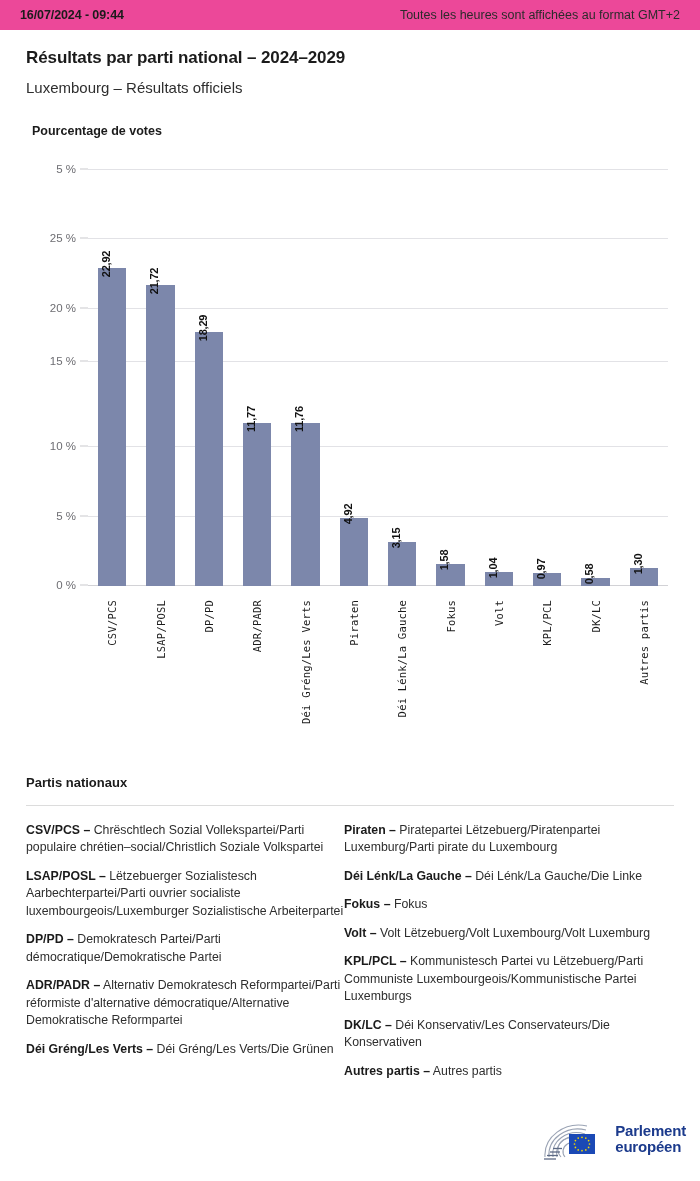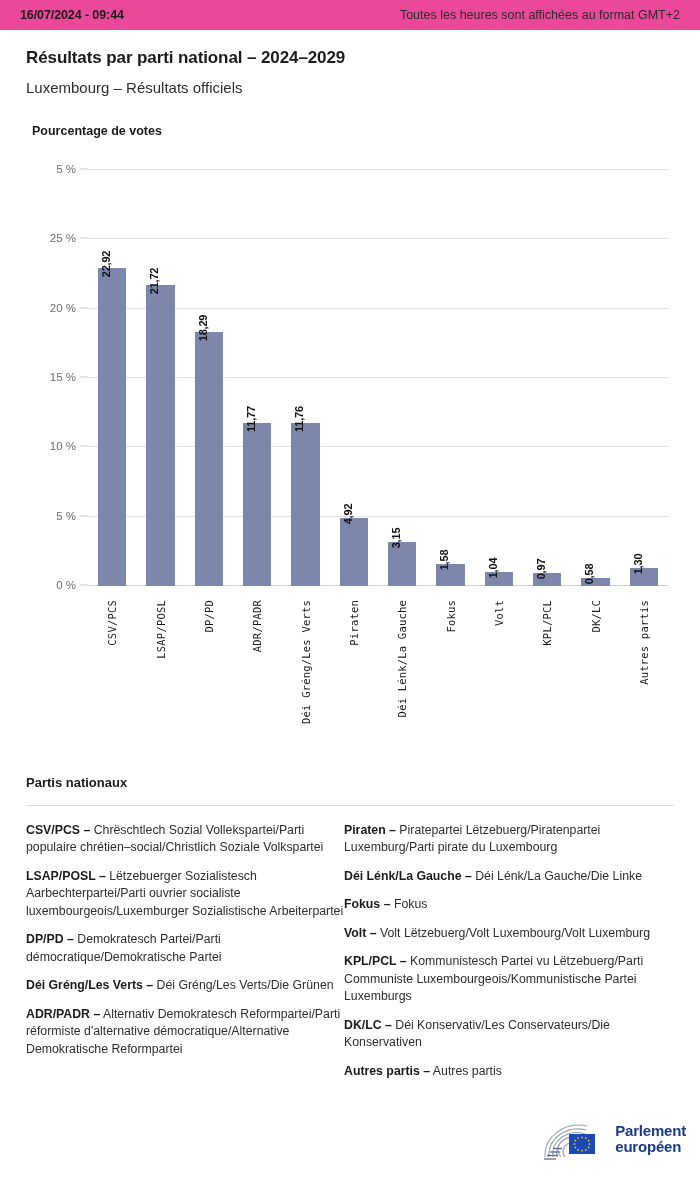--- a/index.html
+++ b/index.html
@@ -166,21 +166,21 @@
           <div class="ytick">0 %</div>
         </div>
         <div class="grid-row" style="bottom: 69.3333px;">
           <div class="ytickmark"></div>
           <div class="ytick">5 %</div>
         </div>
         <div class="grid-row" style="bottom: 138.667px;">
           <div class="ytickmark"></div>
           <div class="ytick">10 %</div>
         </div>
-        <div class="grid-row" style="bottom: 208px;">
+        <div class="grid-row" style="bottom: 224px;">
           <div class="ytickmark"></div>
           <div class="ytick">15 %</div>
         </div>
         <div class="grid-row" style="bottom: 277.333px;">
           <div class="ytickmark"></div>
           <div class="ytick">20 %</div>
         </div>
         <div class="grid-row" style="bottom: 346.667px;">
           <div class="ytickmark"></div>
           <div class="ytick">25 %</div>
@@ -270,22 +270,22 @@
 </div>
 
 <div class="legend">
   <div class="legend-title">Partis nationaux</div>
   <div class="legend-rule"></div>
   <div class="legend-cols">
     <div class="legend-col" id="legend-left">
         <div class="legend-item"><b>CSV/PCS –</b><span> Chrëschtlech Sozial Vollekspartei/Parti populaire chrétien–social/Christlich Soziale Volkspartei</span></div>
         <div class="legend-item"><b>LSAP/POSL –</b><span> Lëtzebuerger Sozialistesch Aarbechterpartei/Parti ouvrier socialiste luxembourgeois/Luxemburger Sozialistische Arbeiterpartei</span></div>
         <div class="legend-item"><b>DP/PD –</b><span> Demokratesch Partei/Parti démocratique/Demokratische Partei</span></div>
+        <div class="legend-item"><b>ADR/PADR –</b><span> Alternativ Demokratesch Reformpartei/Parti réformiste d'alternative démocratique/Alternative Demokratische Reformpartei</span></div>
         <div class="legend-item"><b>Déi Gréng/Les Verts –</b><span> Déi Gréng/Les Verts/Die Grünen</span></div>
-        <div class="legend-item"><b>ADR/PADR –</b><span> Alternativ Demokratesch Reformpartei/Parti réformiste d'alternative démocratique/Alternative Demokratische Reformpartei</span></div>
       </div>
     <div class="legend-col" id="legend-right">
         <div class="legend-item"><b>Piraten –</b><span> Piratepartei Lëtzebuerg/Piratenpartei Luxemburg/Parti pirate du Luxembourg</span></div>
         <div class="legend-item"><b>Déi Lénk/La Gauche –</b><span> Déi Lénk/La Gauche/Die Linke</span></div>
         <div class="legend-item"><b>Fokus –</b><span> Fokus</span></div>
         <div class="legend-item"><b>Volt –</b><span> Volt Lëtzebuerg/Volt Luxembourg/Volt Luxemburg</span></div>
         <div class="legend-item"><b>KPL/PCL –</b><span> Kommunistesch Partei vu Lëtzebuerg/Parti Communiste Luxembourgeois/Kommunistische Partei Luxemburgs</span></div>
         <div class="legend-item"><b>DK/LC –</b><span> Déi Konservativ/Les Conservateurs/Die Konservativen</span></div>
         <div class="legend-item"><b>Autres partis –</b><span> Autres partis</span></div>
       </div>

